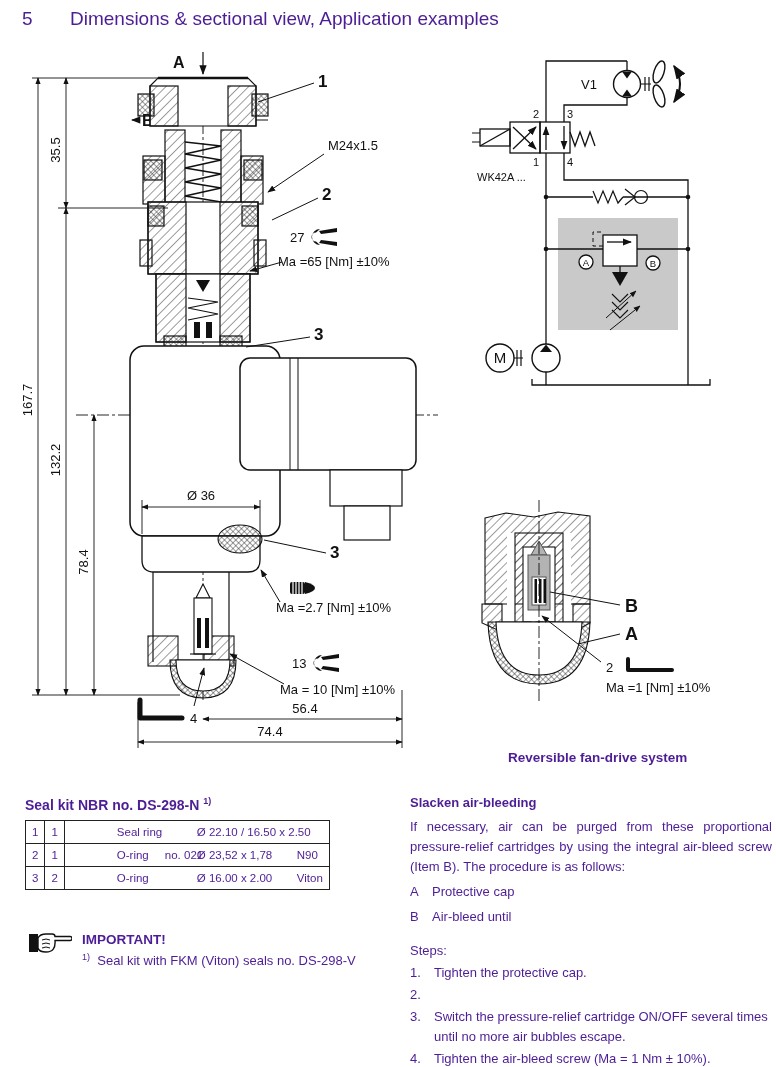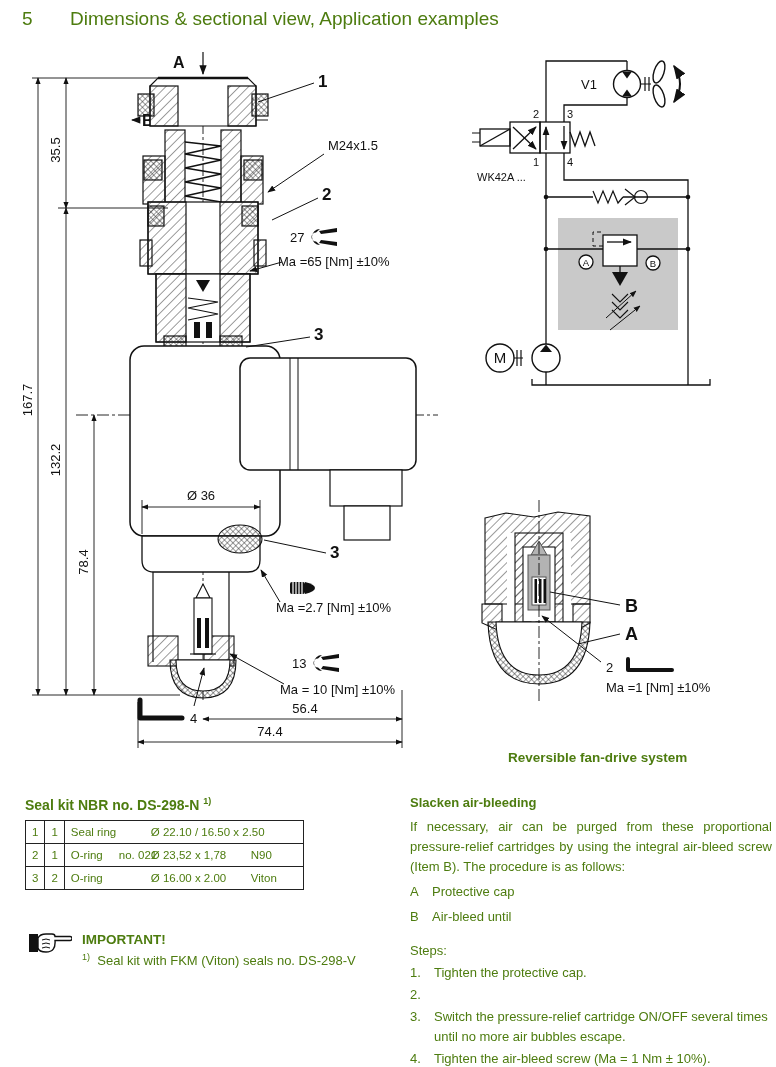--- a/index.html
+++ b/index.html
@@ -1,36 +1,36 @@
 <!DOCTYPE html>
 <html><head>
 <meta charset="utf-8">
 <style>
   html,body{margin:0;padding:0;background:#fff;}
   #page{position:relative;width:776px;height:1067px;background:#fff;overflow:hidden;
-        font-family:"Liberation Sans","DejaVu Sans",sans-serif;color:#4d7c0f;}
+        font-family:"Liberation Sans","DejaVu Sans",sans-serif;color:#4c1d95;}
   .abs{position:absolute;}
   #title{left:22px;top:8px;font-size:19px;}
   #title .num{display:inline-block;width:48px;}
   svg text{font-family:"Liberation Sans","DejaVu Sans",sans-serif;fill:#111;stroke:none;}
   .t13{font-size:13px;} .t11{font-size:11px;} .t16b{font-size:16px;font-weight:bold;}
   .t17b{font-size:17px;font-weight:bold;} .t18b{font-size:18px;font-weight:bold;}
   .t9{font-size:9.5px;} .t15b{font-size:15px;font-weight:bold;}
   .halo{stroke:#fff;stroke-width:5px;paint-order:stroke;}
   .cl{stroke:#111;stroke-width:0.9;stroke-dasharray:12 3 3 3;fill:none;}
   .ln{stroke:#111;stroke-width:1.2;fill:none;}
   
   #sealkit-head{left:25px;top:773px;font-size:14px;font-weight:bold;margin-top:23px;}
   #sealkit-table{left:25px;top:820px;border-collapse:collapse;font-size:11.5px;}
   #sealkit-table td,#sealkit-table th{border:1px solid #222;padding:0 6px;height:22px;vertical-align:middle;text-align:center;}
   #sealkit-table th{background:#d9d9d9;font-weight:bold;}
   #sealkit-table .c-item{width:50px;} #sealkit-table .c-qty{width:62px;}
   #sealkit-table .c-desc{width:226px;text-align:left;}
   .desc{display:flex;white-space:nowrap;}
-  .d-name{width:48px;} .d-note{width:32px;} .d-size{width:100px;}
+  .d-name{width:48px;margin-left:46px;} .d-note{width:32px;} .d-size{width:100px;}
   
   #important{left:28px;top:930px;font-size:13.5px;}
   #important .imp-title{font-weight:bold;position:absolute;left:54px;top:2px;text-align:right;}
   #important .fn{position:absolute;left:54px;top:22px;width:330px;font-size:13px;}
   sup{font-size:9px;vertical-align:super;}
   
   #airblock{left:410px;top:793px;width:362px;font-size:13px;line-height:20px;}
   #airblock .hd{font-weight:bold;margin-bottom:4px;}
   #airblock .para{text-align:justify;}
   .legend-row{display:flex;margin-top:5px;}

